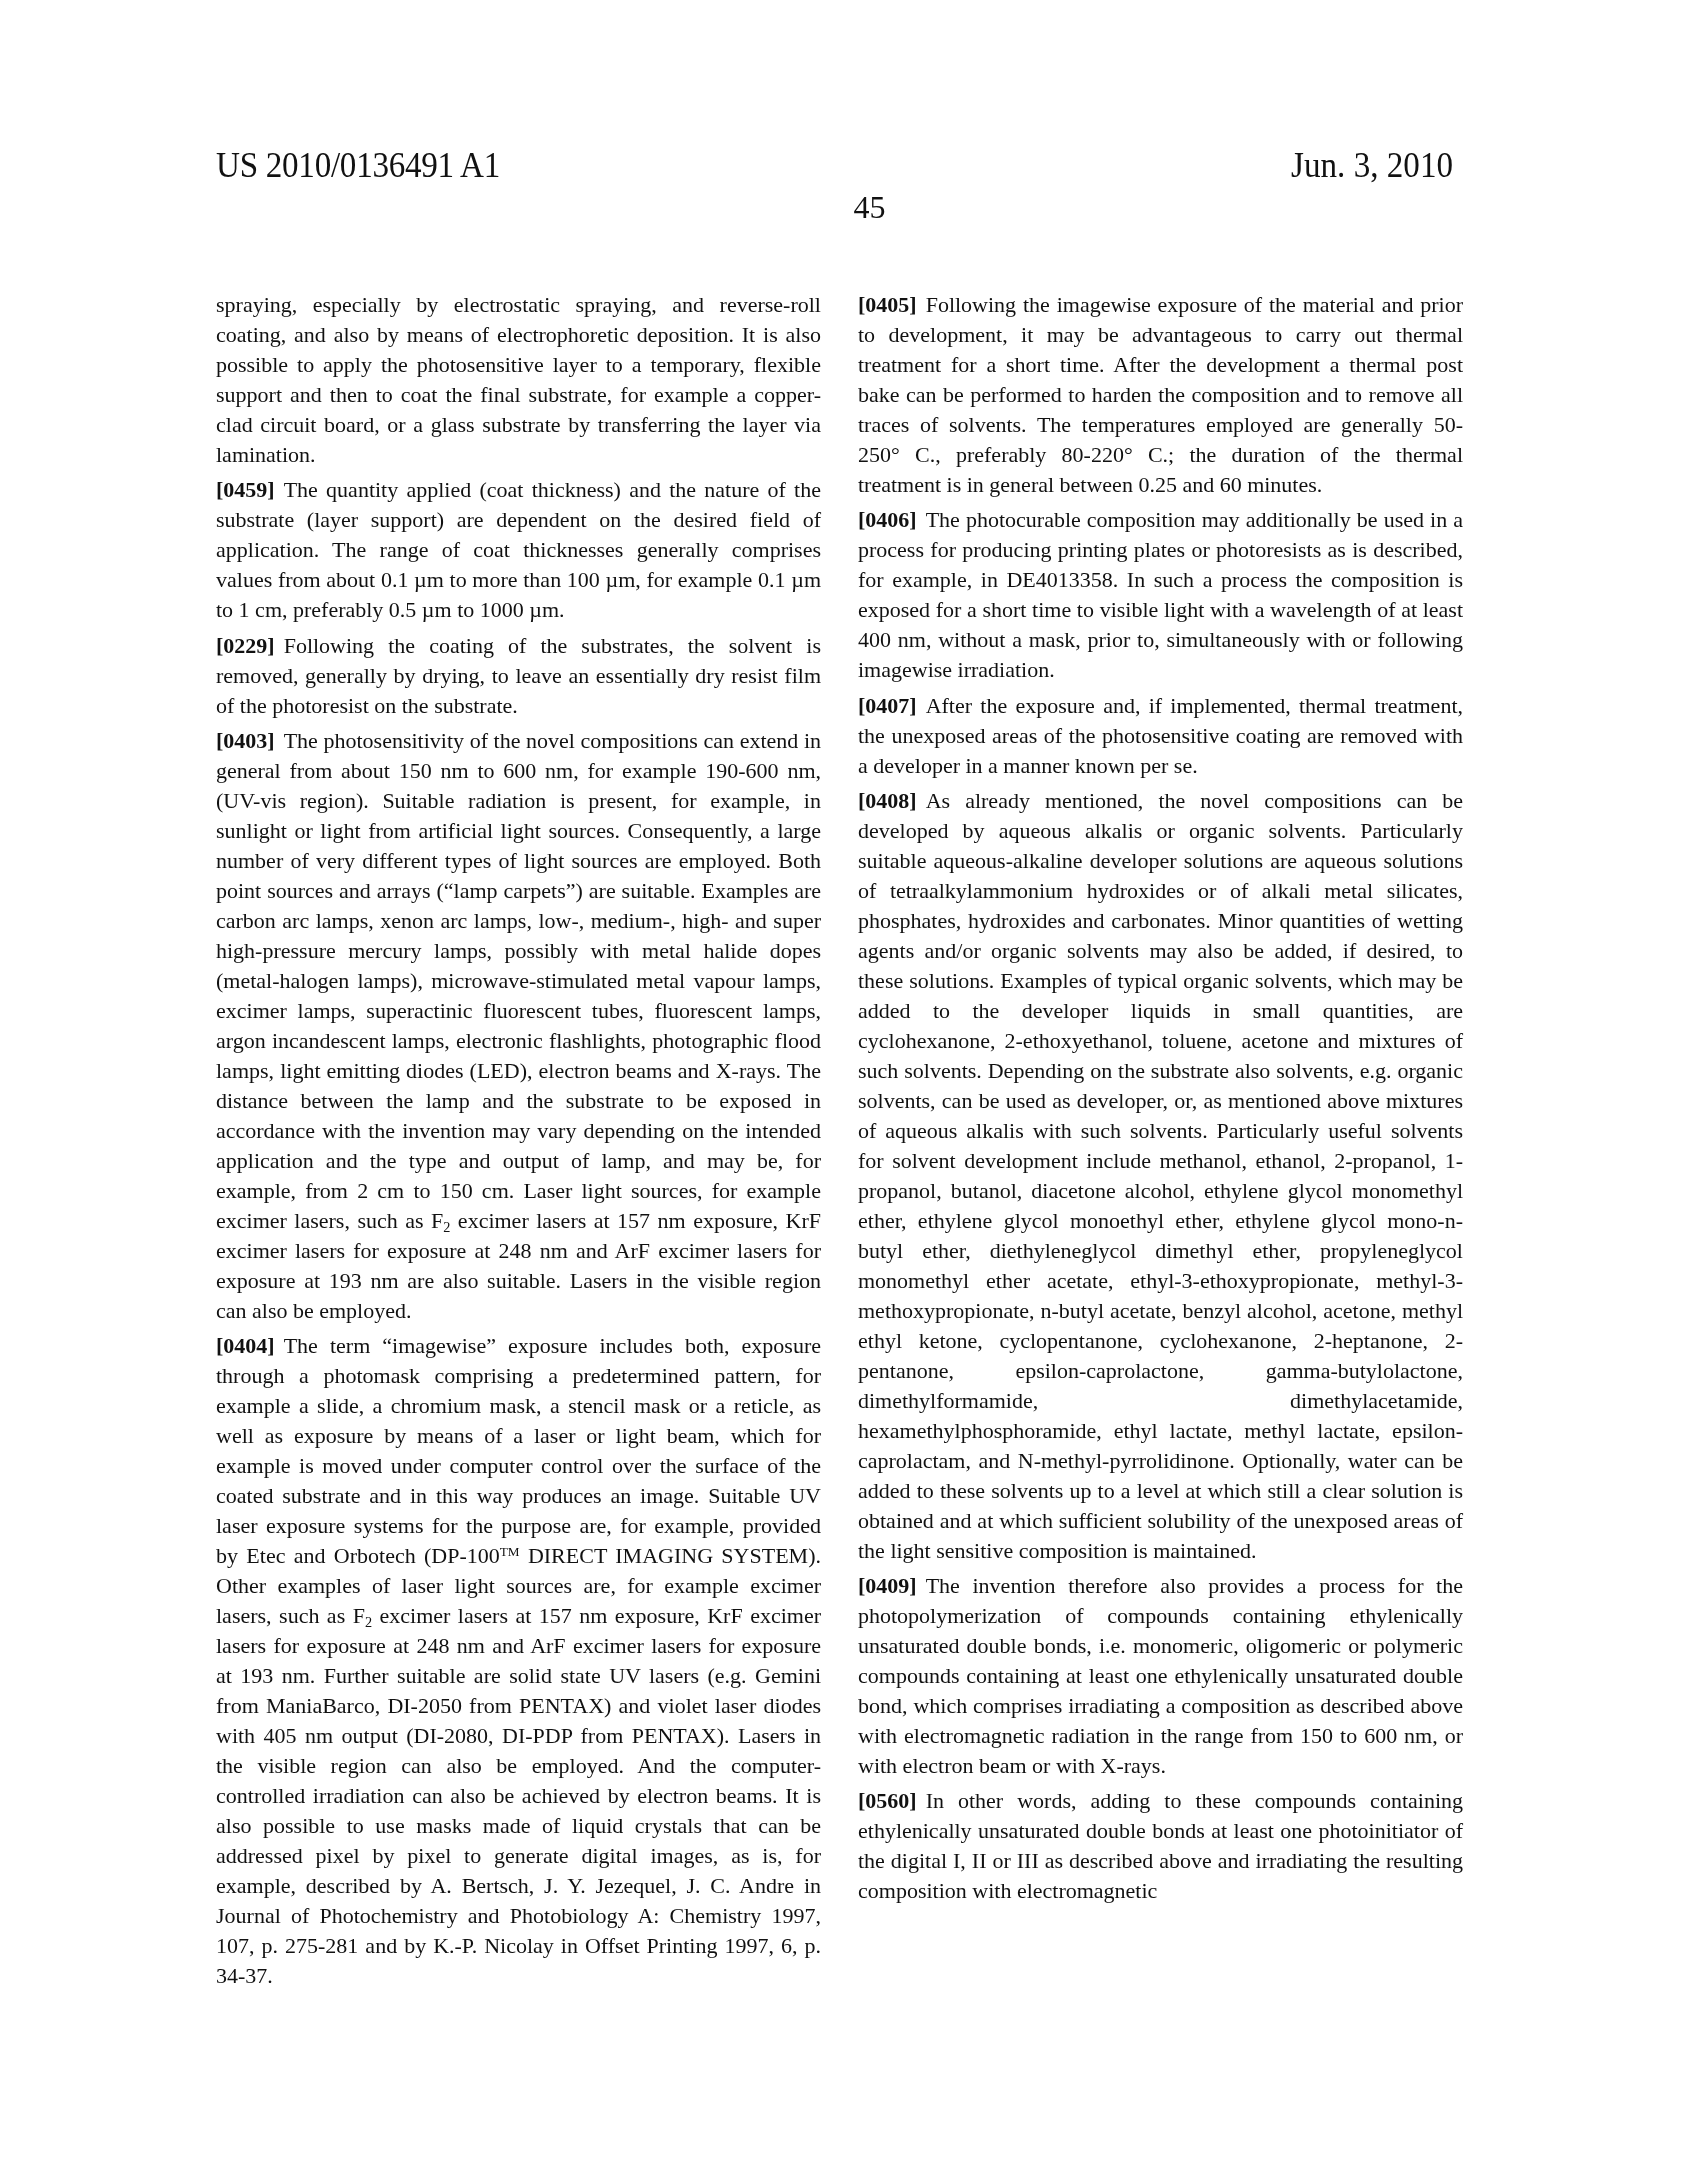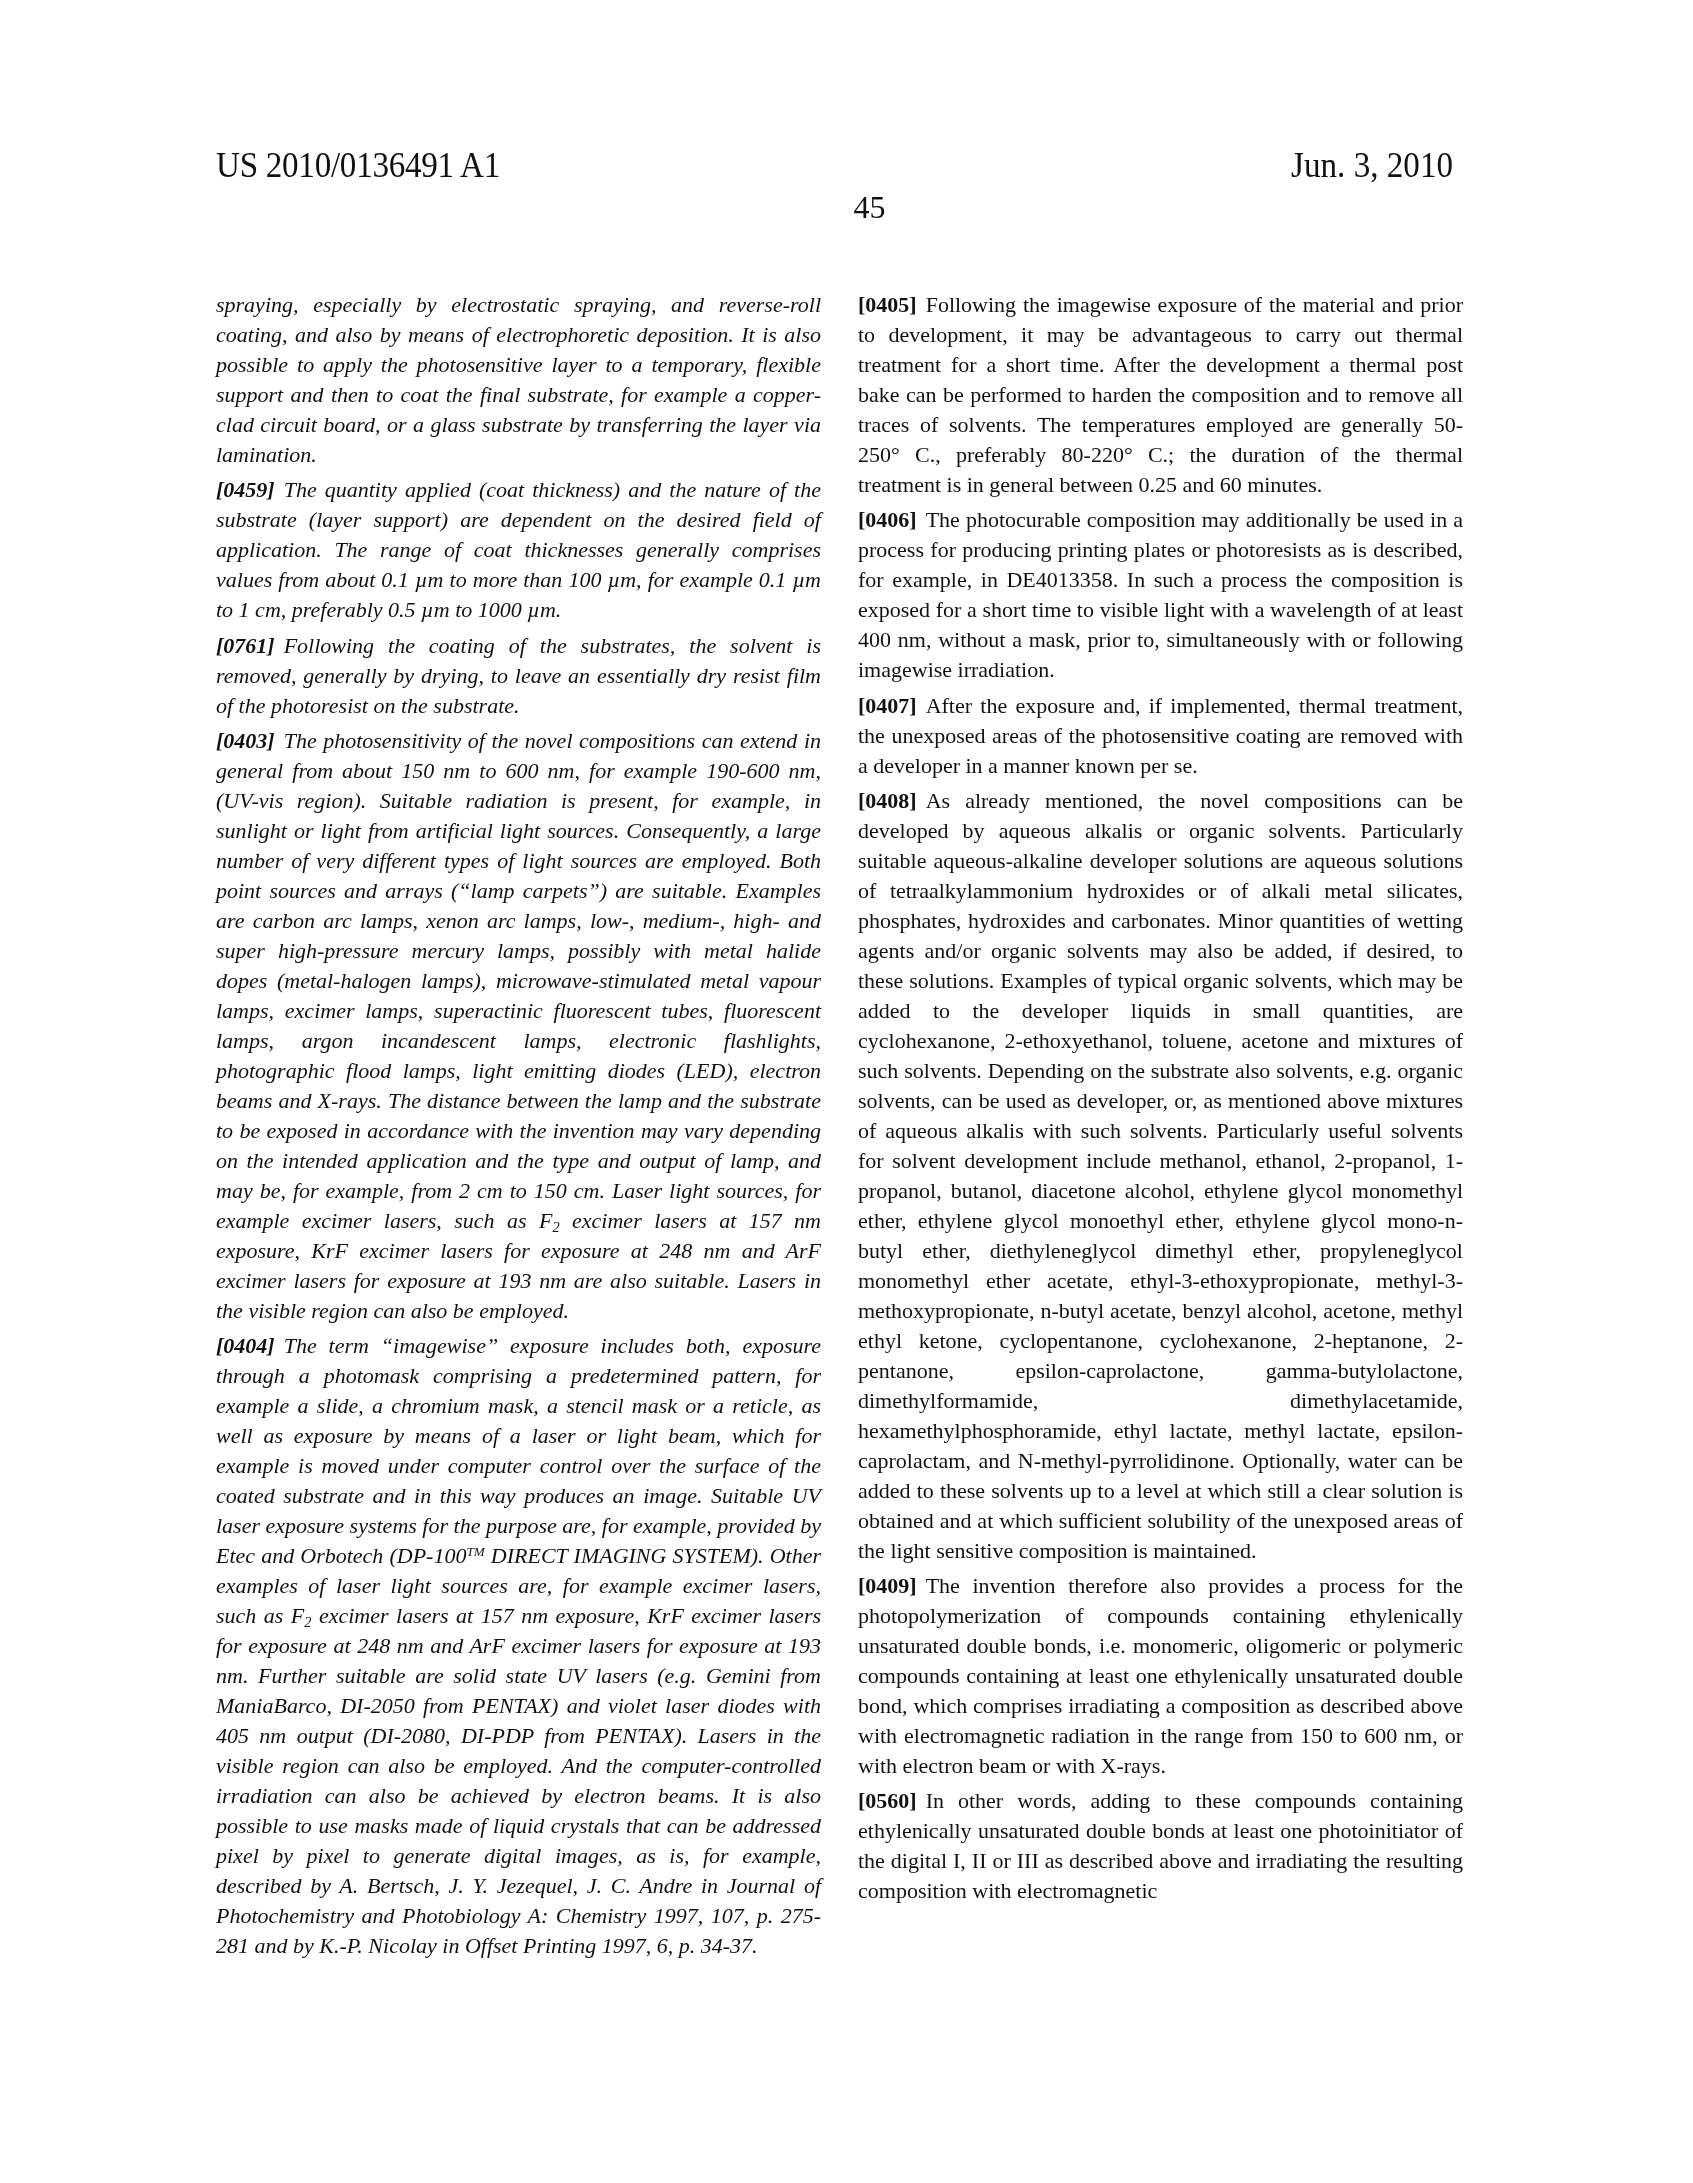--- a/index.html
+++ b/index.html
@@ -4,21 +4,21 @@
 <style>
   html, body { margin: 0; padding: 0; background: #ffffff; }
   body {
     width: 1694px; height: 2183px; position: relative; overflow: hidden;
     font-family: "Liberation Serif", "DejaVu Serif", serif; color: #111;
   }
   .hdr-left { position: absolute; left: 216px; top: 144px; font-size: 36px; letter-spacing: -0.3px; transform: scaleX(0.92); transform-origin: left top; }
   .hdr-right { position: absolute; right: 241px; top: 144px; font-size: 36px; transform: scaleX(0.92); transform-origin: right top; }
   .page-no { position: absolute; left: 0; right: 0; top: 189px; text-align: center; font-size: 32px; padding-left: 45px; }
   .col { position: absolute; top: 290px; width: 605px; font-size: 22px; line-height: 30px; text-align: justify; hyphens: none; }
-  .col-left { left: 216px; font-style: italic; }
+  .col-left { left: 216px; }
   .col-right { left: 858px; }
   .para { margin: 0 0 5.3px 0; text-indent: 0; }
   .pnum { font-weight: bold; margin-right: 9px; }
   sub { font-size: 0.65em; vertical-align: -0.25em; line-height: 0; }
   sup { font-size: 0.6em; vertical-align: 0.5em; line-height: 0; }
 </style>
 </head>
 <body>
 
 <div class="hdr-left">US 2010/0136491 A1</div>
@@ -26,21 +26,21 @@
 <div class="page-no">45</div>
 
 <div class="col col-left">
   <p class="para">
     <span>spraying, especially by electrostatic spraying, and reverse-roll coating, and also by means of electrophoretic deposition. It is also possible to apply the photosensitive layer to a temporary, flexible support and then to coat the final substrate, for example a copper-clad circuit board, or a glass substrate by transferring the layer via lamination.</span>
   </p>
   <p class="para">
     <span class="pnum">[0459]</span><span>The quantity applied (coat thickness) and the nature of the substrate (layer support) are dependent on the desired field of application. The range of coat thicknesses generally comprises values from about 0.1 µm to more than 100 µm, for example 0.1 µm to 1 cm, preferably 0.5 µm to 1000 µm.</span>
   </p>
   <p class="para">
-    <span class="pnum">[0761]</span><span>Following the coating of the substrates, the solvent is removed, generally by drying, to leave an essentially dry resist film of the photoresist on the substrate.</span>
+    <span class="pnum">[0229]</span><span>Following the coating of the substrates, the solvent is removed, generally by drying, to leave an essentially dry resist film of the photoresist on the substrate.</span>
   </p>
   <p class="para">
     <span class="pnum">[0403]</span><span>The photosensitivity of the novel compositions can extend in general from about 150 nm to 600 nm, for example 190-600 nm, (UV-vis region). Suitable radiation is present, for example, in sunlight or light from artificial light sources. Consequently, a large number of very different types of light sources are employed. Both point sources and arrays (“lamp carpets”) are suitable. Examples are carbon arc lamps, xenon arc lamps, low-, medium-, high- and super high-pressure mercury lamps, possibly with metal halide dopes (metal-halogen lamps), microwave-stimulated metal vapour lamps, excimer lamps, superactinic fluorescent tubes, fluorescent lamps, argon incandescent lamps, electronic flashlights, photographic flood lamps, light emitting diodes (LED), electron beams and X-rays. The distance between the lamp and the substrate to be exposed in accordance with the invention may vary depending on the intended application and the type and output of lamp, and may be, for example, from 2 cm to 150 cm. Laser light sources, for example excimer lasers, such as F</span><sub>2</sub><span> excimer lasers at 157 nm exposure, KrF excimer lasers for exposure at 248 nm and ArF excimer lasers for exposure at 193 nm are also suitable. Lasers in the visible region can also be employed.</span>
   </p>
   <p class="para">
     <span class="pnum">[0404]</span><span>The term “imagewise” exposure includes both, exposure through a photomask comprising a predetermined pattern, for example a slide, a chromium mask, a stencil mask or a reticle, as well as exposure by means of a laser or light beam, which for example is moved under computer control over the surface of the coated substrate and in this way produces an image. Suitable UV laser exposure systems for the purpose are, for example, provided by Etec and Orbotech (DP-100</span><sup>TM</sup><span> DIRECT IMAGING SYSTEM). Other examples of laser light sources are, for example excimer lasers, such as F</span><sub>2</sub><span> excimer lasers at 157 nm exposure, KrF excimer lasers for exposure at 248 nm and ArF excimer lasers for exposure at 193 nm. Further suitable are solid state UV lasers (e.g. Gemini from ManiaBarco, DI-2050 from PENTAX) and violet laser diodes with 405 nm output (DI-2080, DI-PDP from PENTAX). Lasers in the visible region can also be employed. And the computer-controlled irradiation can also be achieved by electron beams. It is also possible to use masks made of liquid crystals that can be addressed pixel by pixel to generate digital images, as is, for example, described by A. Bertsch, J. Y. Jezequel, J. C. Andre in Journal of Photochemistry and Photobiology A: Chemistry 1997, 107, p. 275-281 and by K.-P. Nicolay in Offset Printing 1997, 6, p. 34-37.</span>
   </p>
 </div>
 
 <div class="col col-right">

